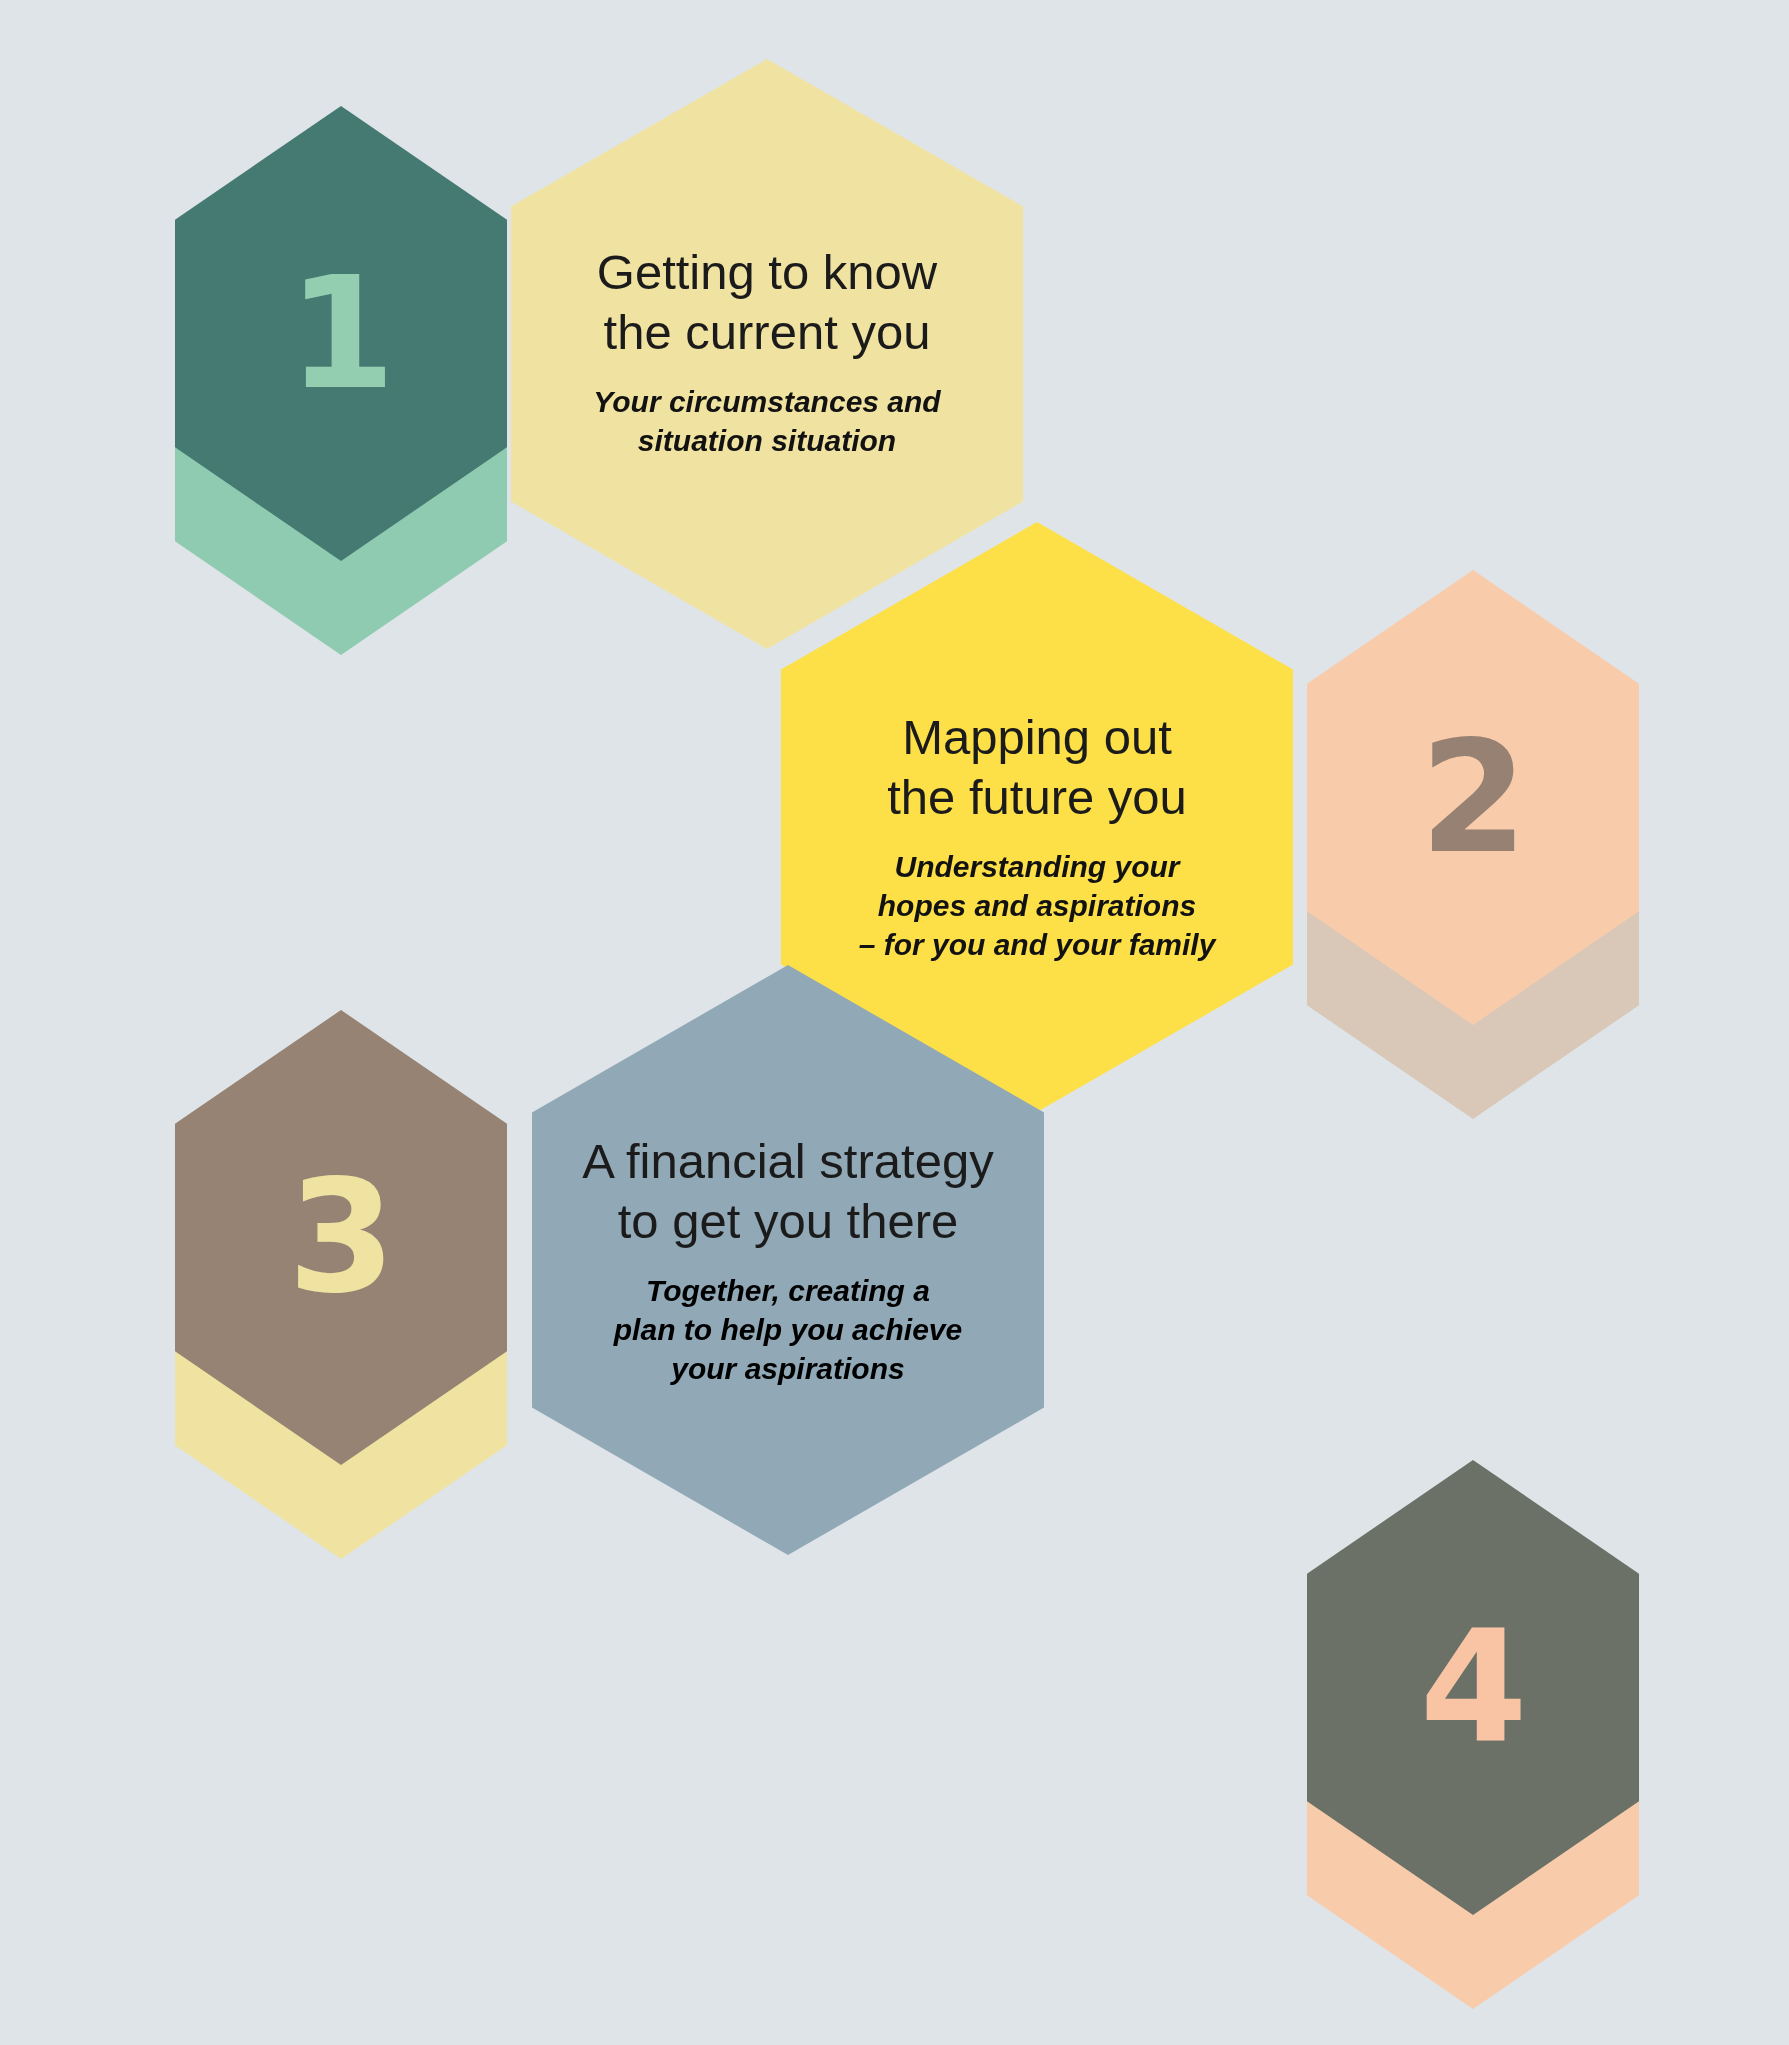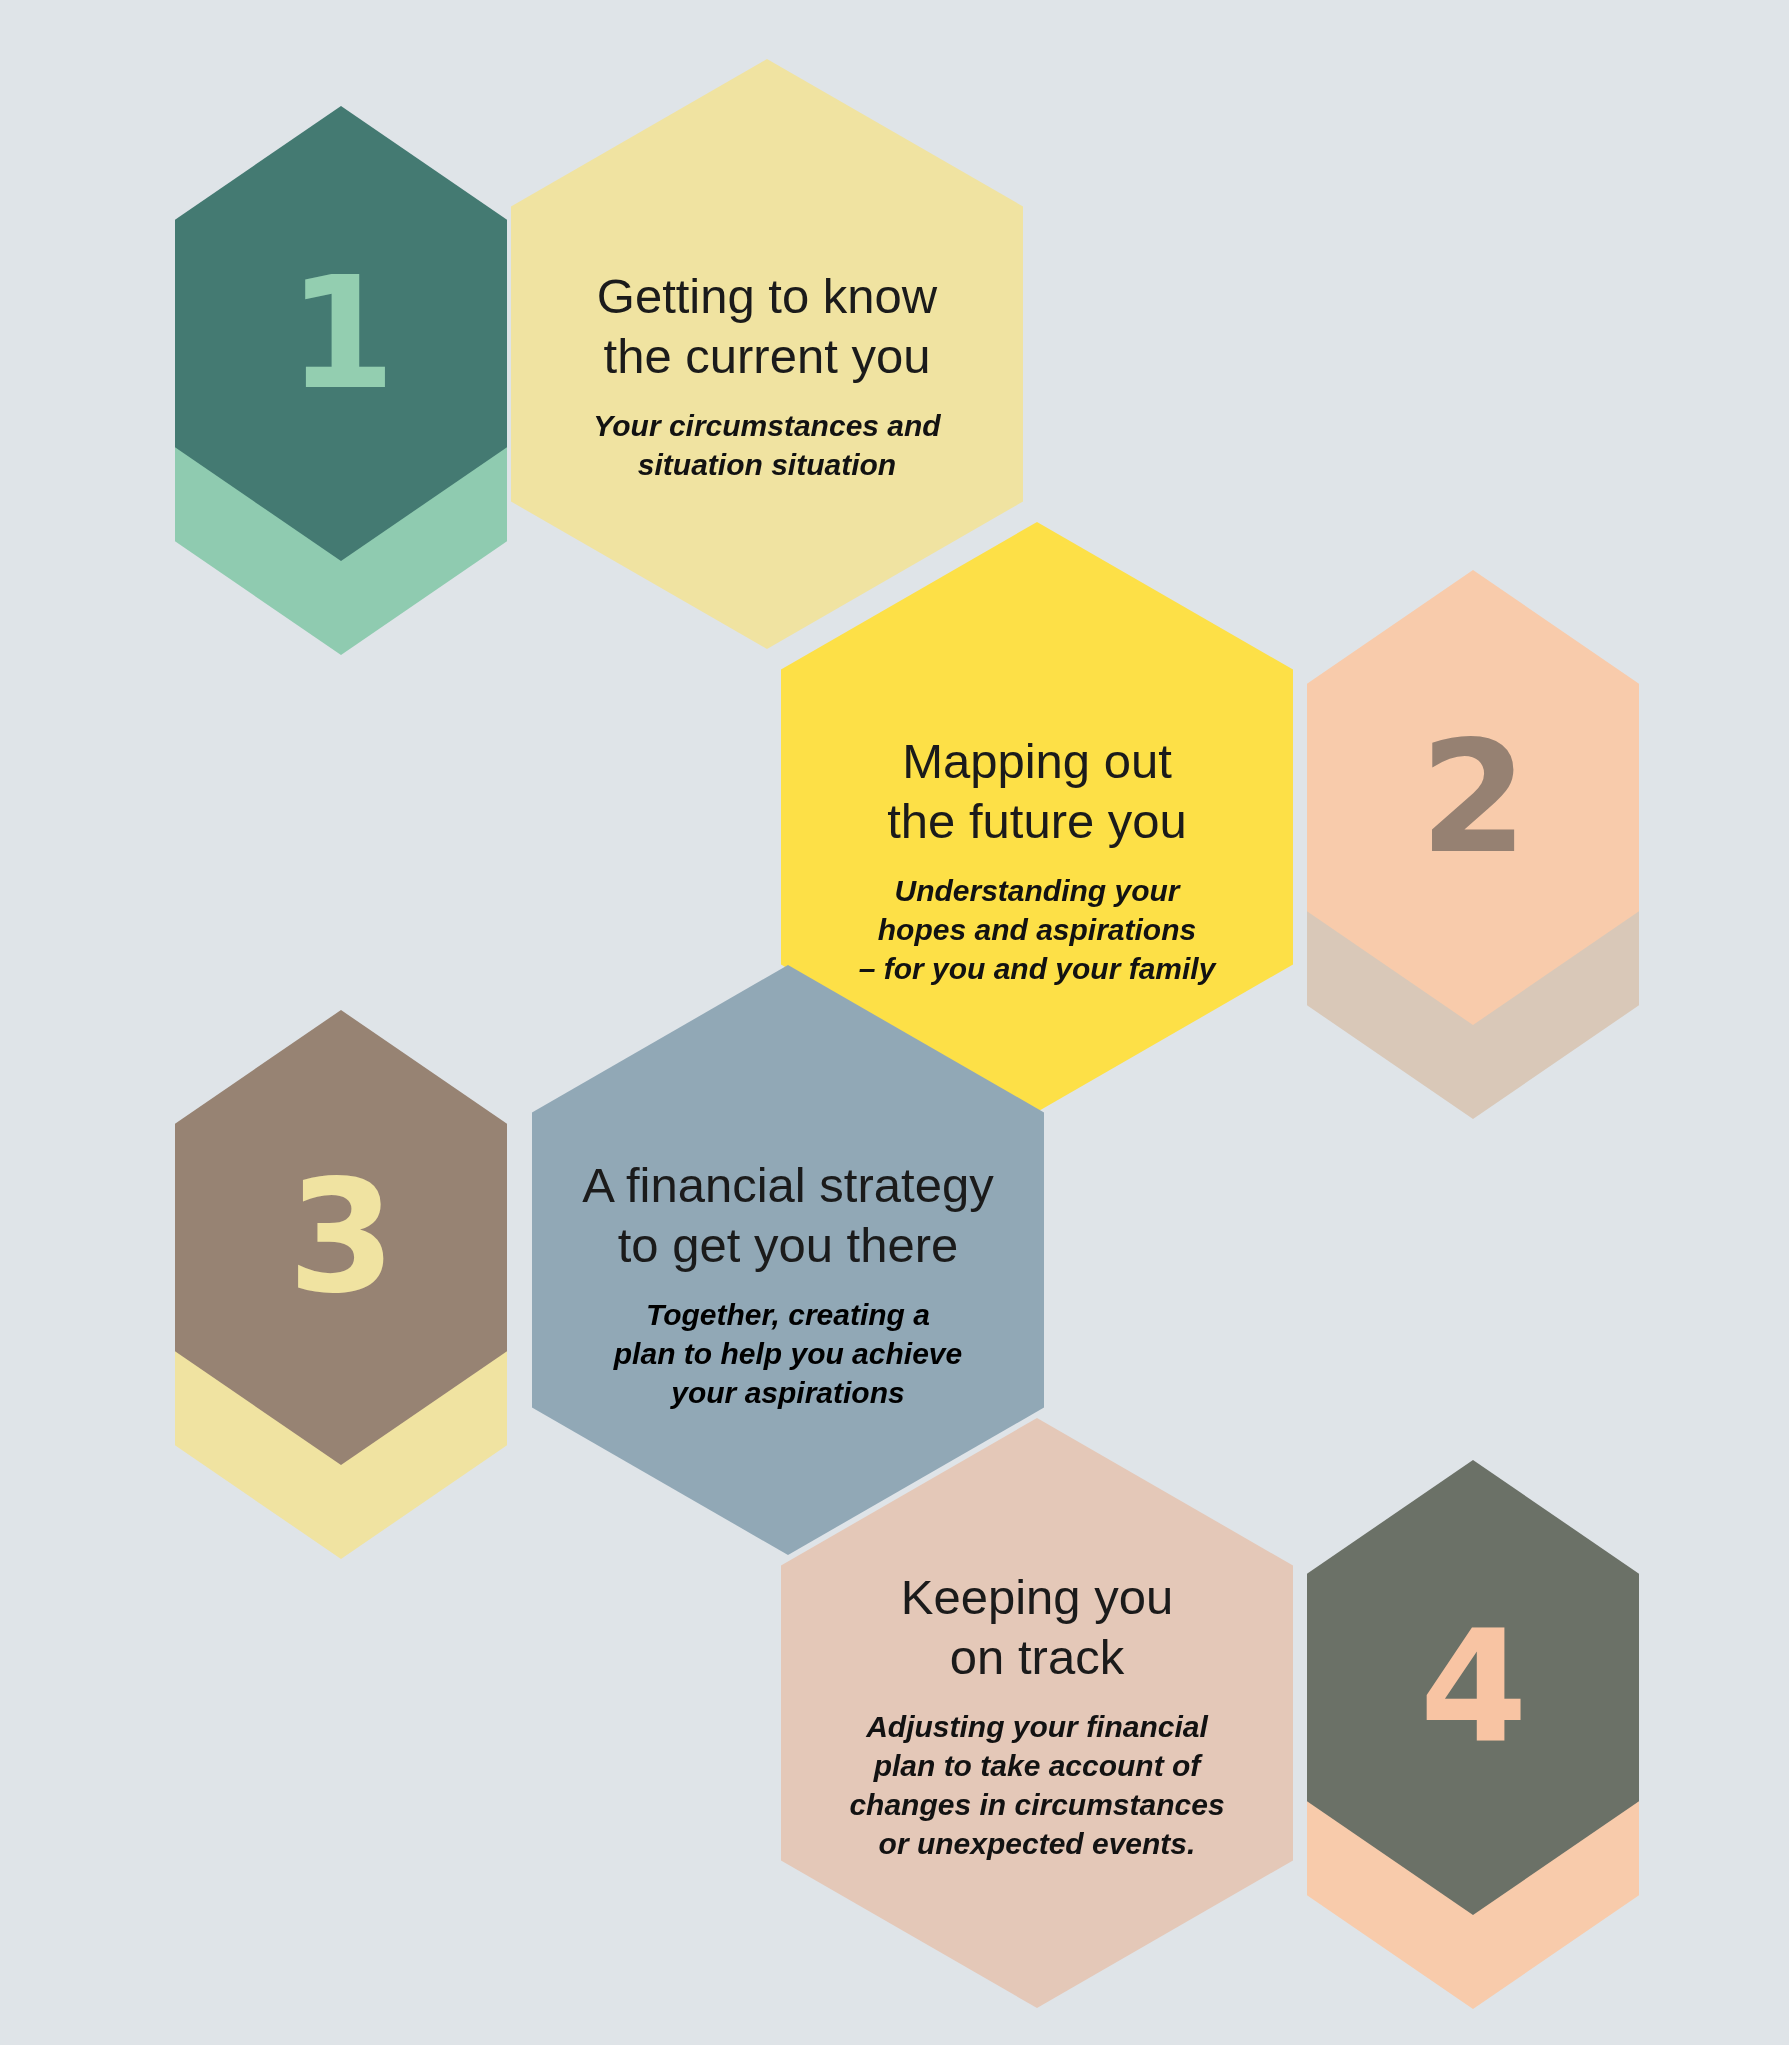--- a/index.html
+++ b/index.html
@@ -65,21 +65,20 @@
     align-items: center;
   }
   .cont-title {
     font-family: "Liberation Sans", sans-serif;
     font-weight: 400;
     font-size: 49px;
     line-height: 1.22;
     color: #1b1b1b;
     letter-spacing: 0px;
     white-space: pre-line;
-    margin-top: 24px;
   }
   .cont-sub {
     font-family: "Liberation Sans", sans-serif;
     font-style: italic;
     font-weight: 700;
     font-size: 30px;
     line-height: 1.30;
     color: #121212;
     white-space: pre-line;
     margin-top: 19px;
@@ -133,30 +132,20 @@
   <div class="conthex" style="left:532px; top:965px; width:512px; height:590px; background:#91a8b6; padding-top:167px;">
     <div class="conthex-inner">
       <div class="cont-title" style="color:#1b1b1b;">A financial strategy
 to get you there</div>
       <div class="cont-sub" style="color:#000000;">Together, creating a
 plan to help you achieve
 your aspirations</div>
     </div>
   </div>
 
-  <div class="conthex" style="left:781px; top:1418px; width:512px; height:590px; background:#e4c8b8; padding-top:126px;">
-    <div class="conthex-inner">
-      <div class="cont-title" style="color:#1b1b1b;">Keeping you
-on track</div>
-      <div class="cont-sub" style="color:#121212;">Adjusting your financial
-plan to take account of
-changes in circumstances
-or unexpected events.</div>
-    </div>
-  </div>
 
   <div class="numhex-group" style="left:1307px; top:1460px; width:332px; height:455px;">
     <div class="numhex-back" style="top:94px; background:#f8cbab;"></div>
     <div class="numhex-front" style="background:#6b7167;">
       <span class="numhex-label" style="color:#f8c4a3;">4</span>
     </div>
   </div>
 
 </div>
 

